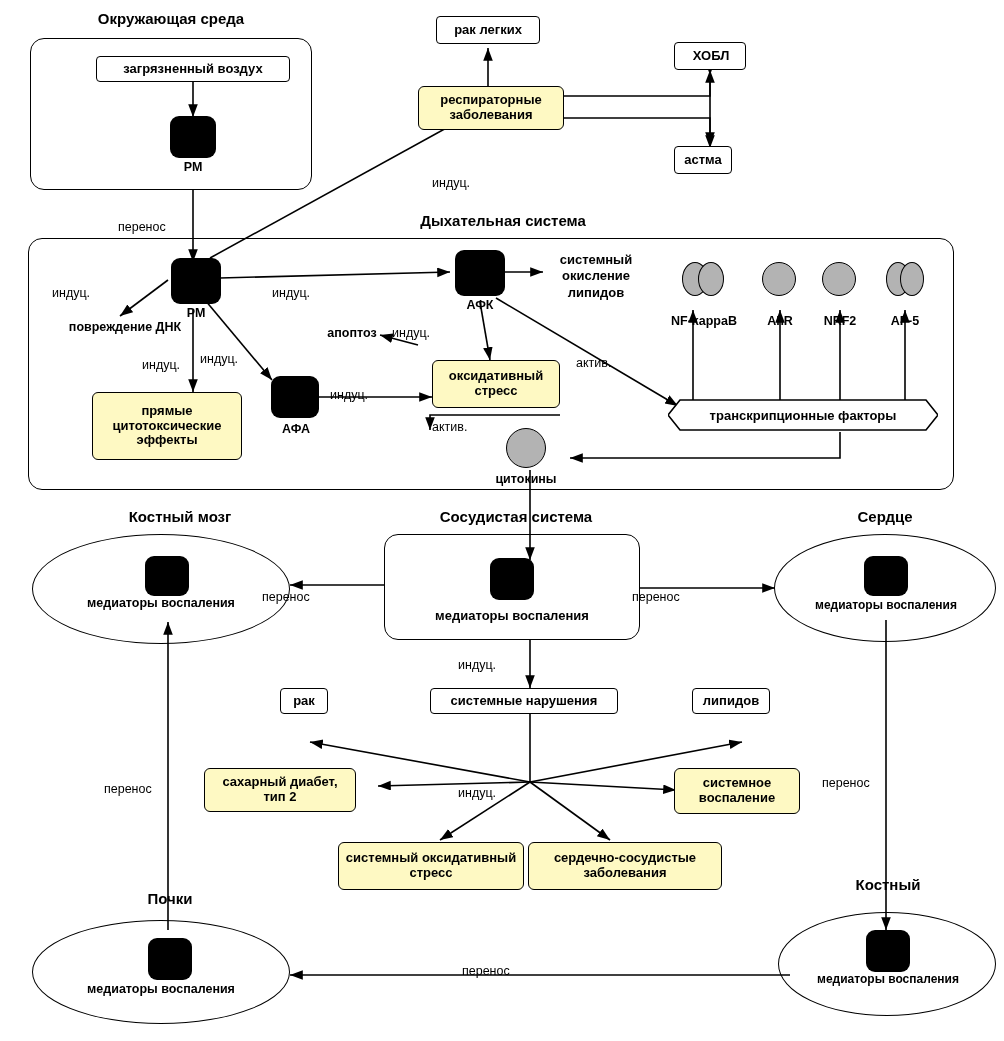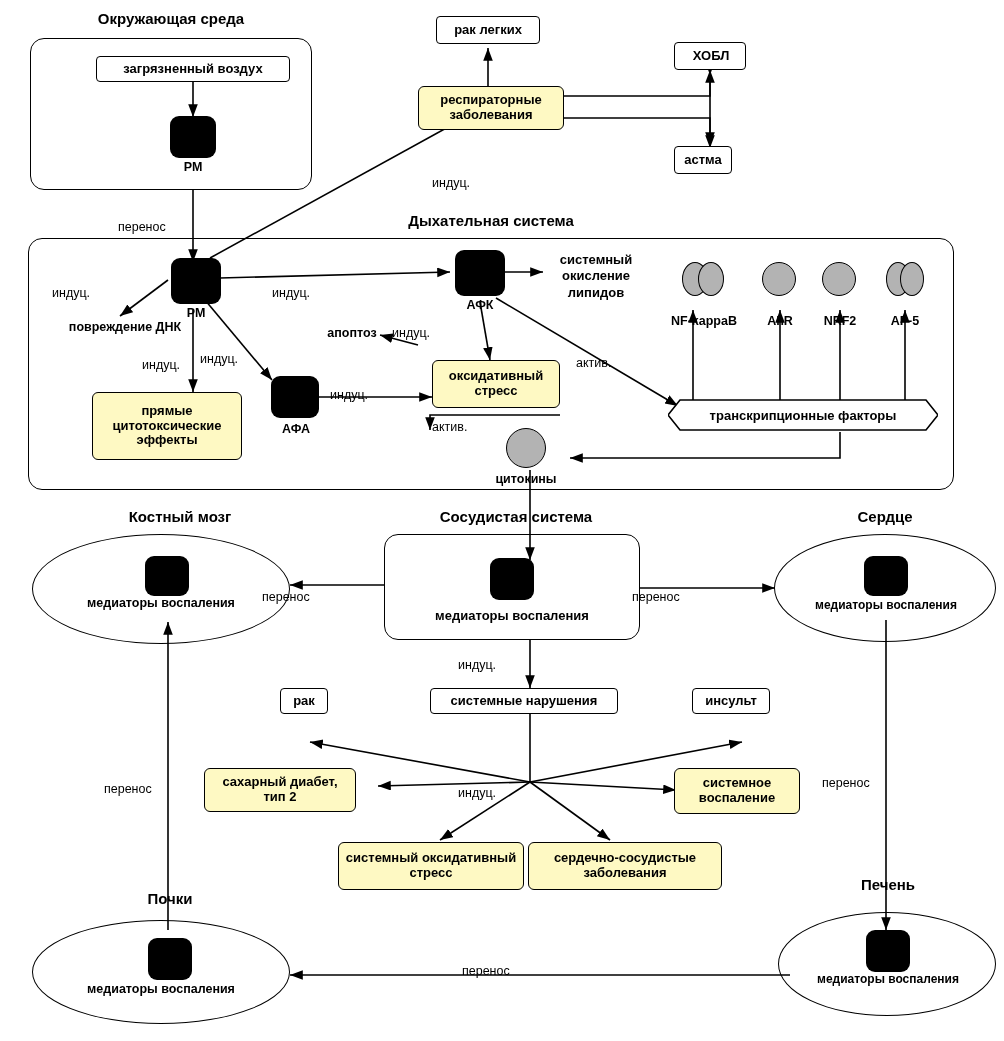--- a/index.html
+++ b/index.html
@@ -108,21 +108,21 @@
 
 <div class="label" style="left:118px;top:220px;">перенос</div>
 
 <div class="node thinbox" style="left:436px;top:16px;width:104px;height:28px;">рак легких</div>
 <div class="node boxed" style="left:418px;top:86px;width:146px;height:44px;">респираторные заболевания</div>
 <div class="node thinbox" style="left:674px;top:42px;width:72px;height:28px;padding-left:7px;">ХОБЛ</div>
 <div class="node thinbox" style="left:674px;top:146px;width:58px;height:28px;">астма</div>
 <div class="label" style="left:432px;top:176px;">индуц.</div>
 
 <div class="container" style="left:28px;top:238px;width:926px;height:252px;"></div>
-<div class="title" style="left:300px;top:212px;width:382px;">Дыхательная система</div>
+<div class="title" style="left:312px;top:212px;width:382px;">Дыхательная система</div>
 
 <div class="blackbox" style="left:171px;top:258px;width:50px;height:46px;"></div>
 <div class="ell-label" style="left:153px;top:306px;width:86px;">PM</div>
 
 <div class="blackbox" style="left:455px;top:250px;width:50px;height:46px;"></div>
 <div class="ell-label" style="left:440px;top:298px;width:80px;">АФК</div>
 
 <div class="ell-label" style="left:540px;top:252px;width:112px;line-height:1.25;white-space:normal;font-size:13px;">системный окисление липидов</div>
 
 <div class="label" style="left:52px;top:286px;">индуц.</div>
@@ -185,28 +185,28 @@
 
 <div class="label" style="left:262px;top:590px;">перенос</div>
 <div class="label" style="left:632px;top:590px;">перенос</div>
 <div class="label" style="left:104px;top:782px;">перенос</div>
 <div class="label" style="left:822px;top:776px;">перенос</div>
 <div class="label" style="left:462px;top:964px;">перенос</div>
 
 <div class="label" style="left:458px;top:658px;">индуц.</div>
 <div class="node thinbox" style="left:430px;top:688px;width:188px;height:26px;">системные нарушения</div>
 <div class="node thinbox" style="left:280px;top:688px;width:48px;height:26px;">рак</div>
-<div class="node thinbox" style="left:692px;top:688px;width:78px;height:26px;">инсульт</div>
+<div class="node thinbox" style="left:692px;top:688px;width:78px;height:26px;">липидов</div>
 <div class="node boxed" style="left:204px;top:768px;width:152px;height:44px;">сахарный диабет, тип 2</div>
 <div class="node boxed" style="left:674px;top:768px;width:126px;height:46px;">системное воспаление</div>
 <div class="node boxed" style="left:338px;top:842px;width:186px;height:48px;">системный оксидативный стресс</div>
 <div class="node boxed" style="left:528px;top:842px;width:194px;height:48px;">сердечно-сосудистые заболевания</div>
 <div class="label" style="left:458px;top:786px;">индуц.</div>
 
 <div class="title" style="left:100px;top:890px;width:140px;">Почки</div>
 <div class="ellipse" style="left:32px;top:920px;width:258px;height:104px;"></div>
 <div class="blackbox" style="left:148px;top:938px;width:44px;height:42px;"></div>
 <div class="ell-label" style="left:44px;top:982px;width:234px;">медиаторы воспаления</div>
 
-<div class="title" style="left:818px;top:876px;width:140px;">Печень</div>
+<div class="title" style="left:818px;top:876px;width:140px;">Костный</div>
 <div class="ellipse" style="left:778px;top:912px;width:218px;height:104px;"></div>
 <div class="blackbox" style="left:866px;top:930px;width:44px;height:42px;"></div>
 <div class="ell-label" style="left:782px;top:972px;width:212px;font-size:12px;">медиаторы воспаления</div>
 
 </body></html>

